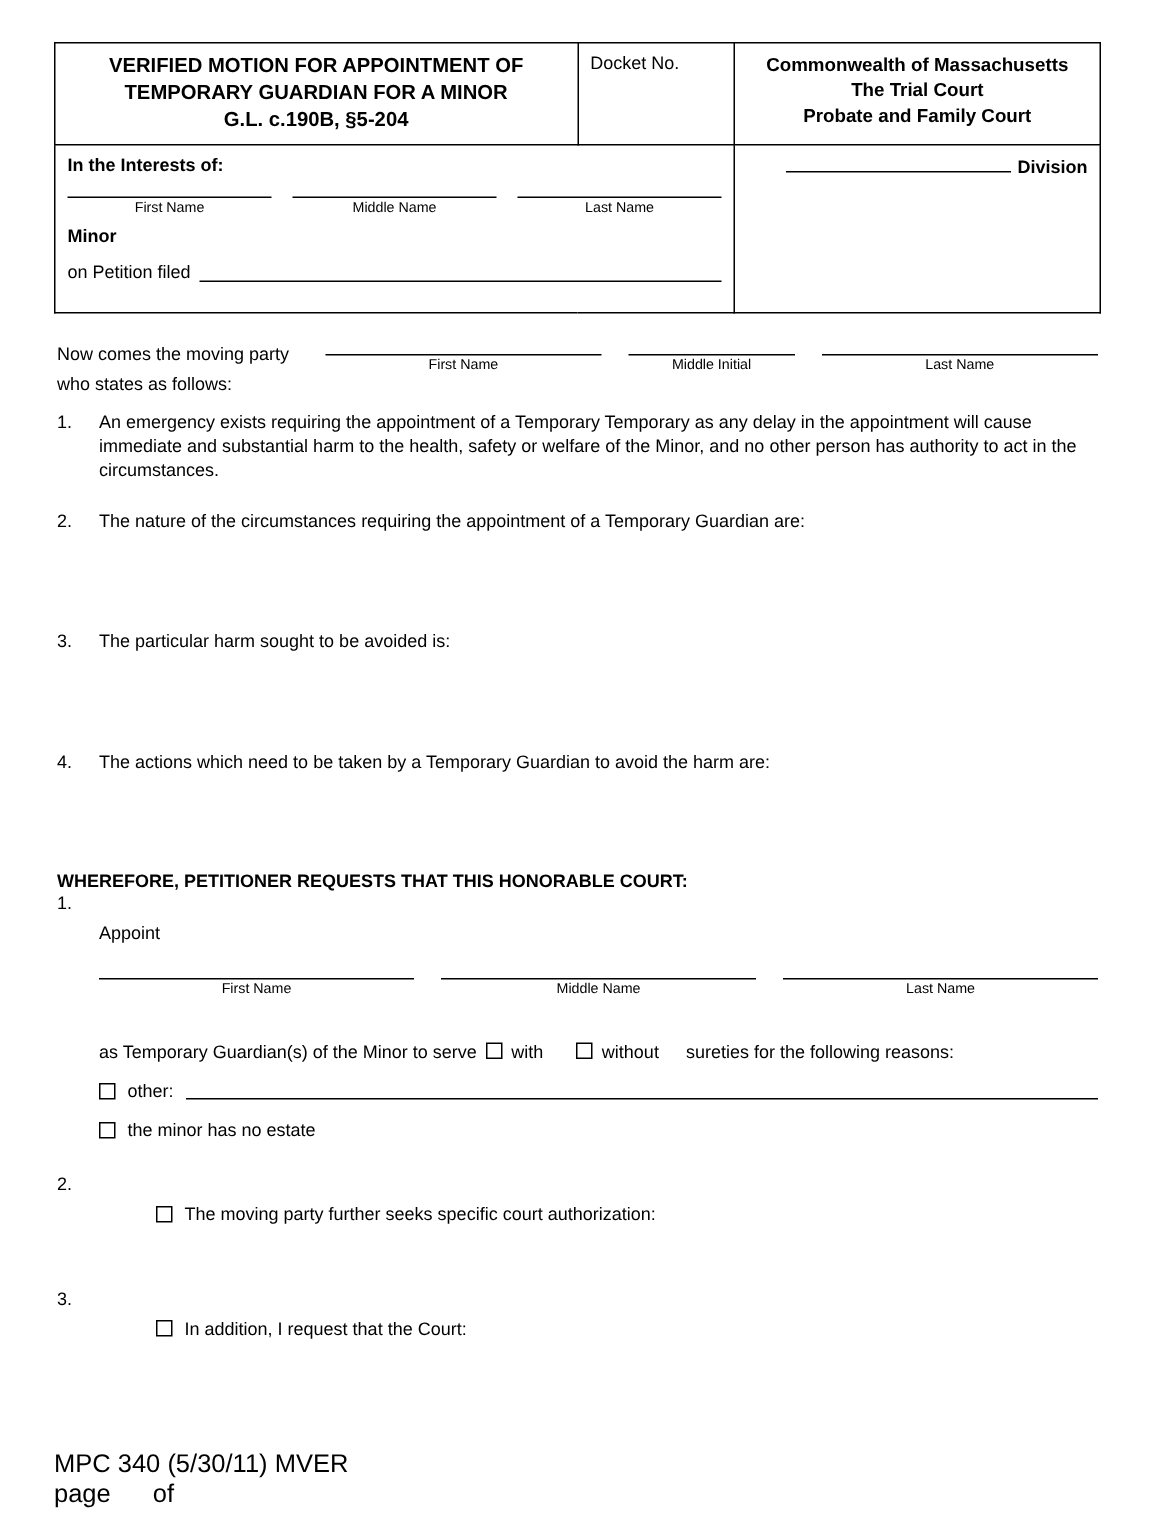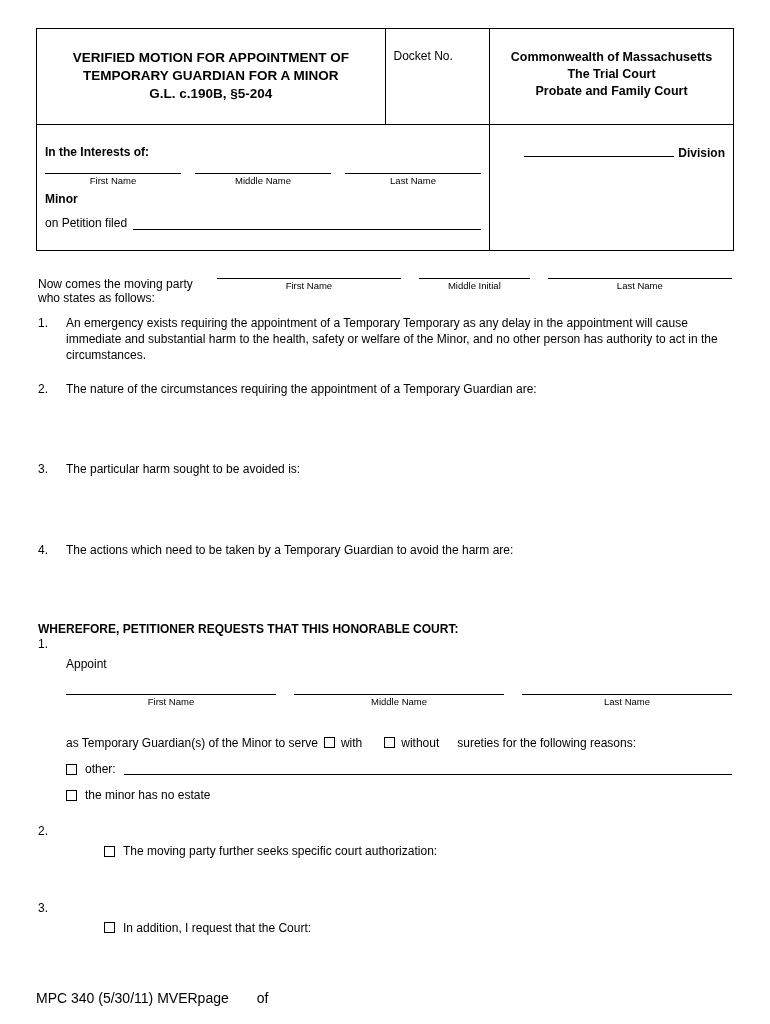--- a/index.html
+++ b/index.html
@@ -13,37 +13,37 @@
     background: #fff;
   }
   .top-table {
     width: 100%;
     border-collapse: collapse;
     border: 1.5px solid #000;
   }
   .top-table td {
     border: 1.5px solid #000;
     vertical-align: top;
-    padding: 20px 8px;
+    padding: 6px 8px;
   }
   .cell-title { width: 50%; text-align: center; font-weight: bold; font-size: 13.5px; line-height: 1.35; }
   .cell-docket { width: 15%; font-size: 12px; font-weight: normal; }
   .cell-court { width: 35%; text-align: center; font-weight: bold; font-size: 12.5px; line-height: 1.35; }
   .row2 td { height: 112px; }
   .cell-interest { width: 65%; }
   .cell-division { width: 35%; text-align: right; font-weight: bold; }
   .label-bold { font-weight: bold; }
   .name-row { display: flex; gap: 14px; margin-top: 14px; }
   .name-field { flex: 1; }
   .name-line { border-top: 1px solid #000; height: 0; }
   .name-caption { text-align: center; font-size: 9.5px; margin-top: 1px; }
   .petition-row { display: flex; align-items: flex-end; margin-top: 10px; gap: 6px; }
   .fill-line { flex: 1; border-bottom: 1px solid #000; height: 14px; }
   .body-block { margin-top: 14px; padding: 0 2px; }
-  .moving-row { display: flex; align-items: flex-end; gap: 24px; }
+  .moving-row { display: flex; align-items: center; gap: 24px; }
   .moving-fields { flex: 1; display: flex; gap: 18px; }
   .mv-field { flex: 1; }
   .mv-line { border-bottom: 1px solid #000; height: 14px; }
   .mv-caption { text-align: center; font-size: 9.5px; margin-top: 1px; }
   .follows { }
   ol.numbered { list-style: none; margin-top: 10px; padding-left: 0; }
   ol.numbered > li { display: flex; gap: 12px; margin-bottom: 64px; line-height: 1.35; }
   ol.numbered > li:first-child { margin-bottom: 18px; }
   ol.numbered > li .num { width: 16px; flex-shrink: 0; }
   ol.numbered > li .txt { flex: 1; }
@@ -54,21 +54,21 @@
   ol.requests > li .txt { flex: 1; margin-top: 20px; }
   .appoint-names { display: flex; gap: 18px; margin-top: 22px; margin-left: 0; }
   .ap-field { flex: 1; }
   .ap-line { border-top: 1px solid #000; height: 0; }
   .ap-caption { text-align: center; font-size: 9.5px; margin-top: 1px; }
   .serve-row { display: flex; align-items: center; gap: 6px; margin-top: 26px; flex-wrap: wrap; }
   .chk { width: 11px; height: 11px; border: 1px solid #000; display: inline-block; flex-shrink: 0; }
   .reason-row { display: flex; align-items: center; gap: 8px; margin-top: 10px; margin-left: 0; }
   .other-line { flex: 1; border-bottom: 1px solid #000; height: 12px; }
   .li2 .txt, .li3 .txt { display: flex; align-items: center; gap: 8px; padding-left: 38px; }
-  .footer { position: absolute; bottom: 18px; left: 36px; right: 36px; display: flex; justify-content: flex-start; font-size: 14px; }
+  .footer { position: absolute; bottom: 18px; left: 36px; right: 36px; display: flex; justify-content: flex-start; font-size: 17px; flex-direction: column; }
   .footer-right { display: flex; gap: 28px; }
   .division-line { display:inline-block; width:150px; border-bottom:1px solid #000; height:12px; margin-right:4px;}
 </style>
 </head>
 <body>
 
 <table class="top-table">
   <tbody>
       <tr>
     <td class="cell-title">

